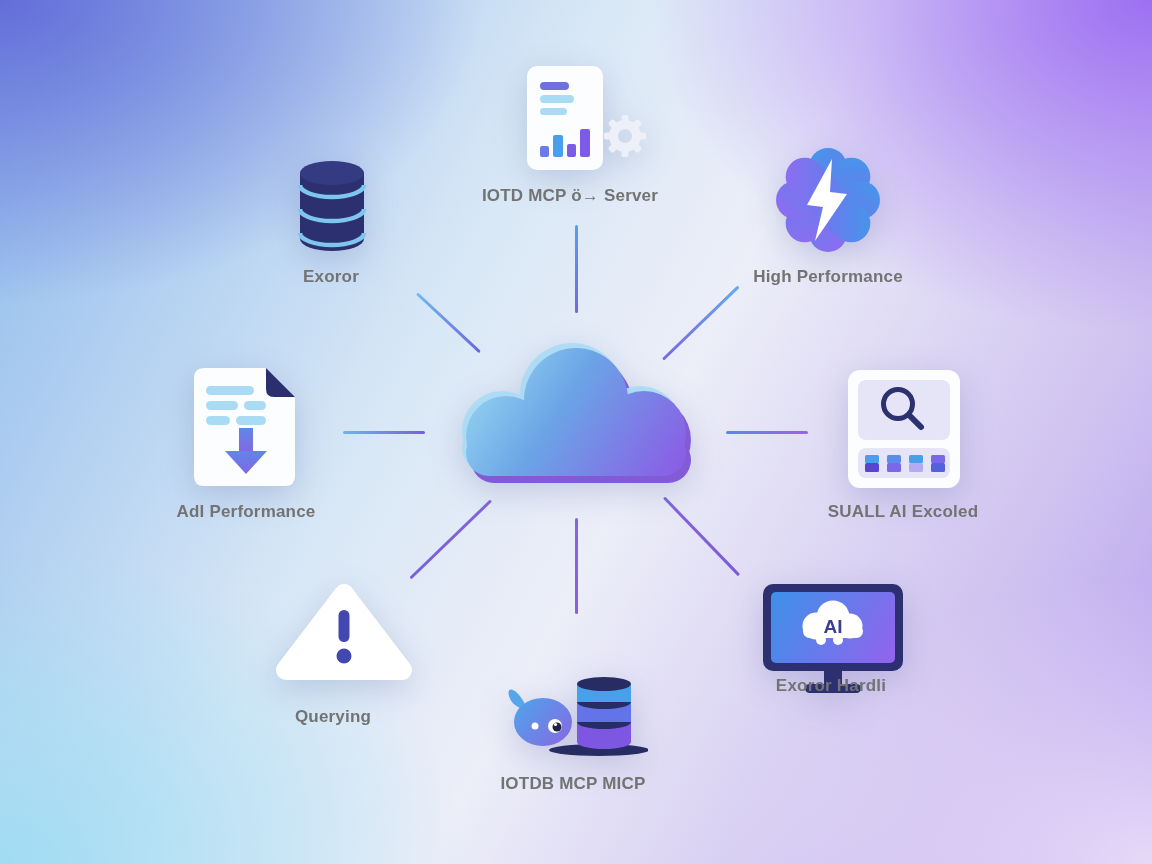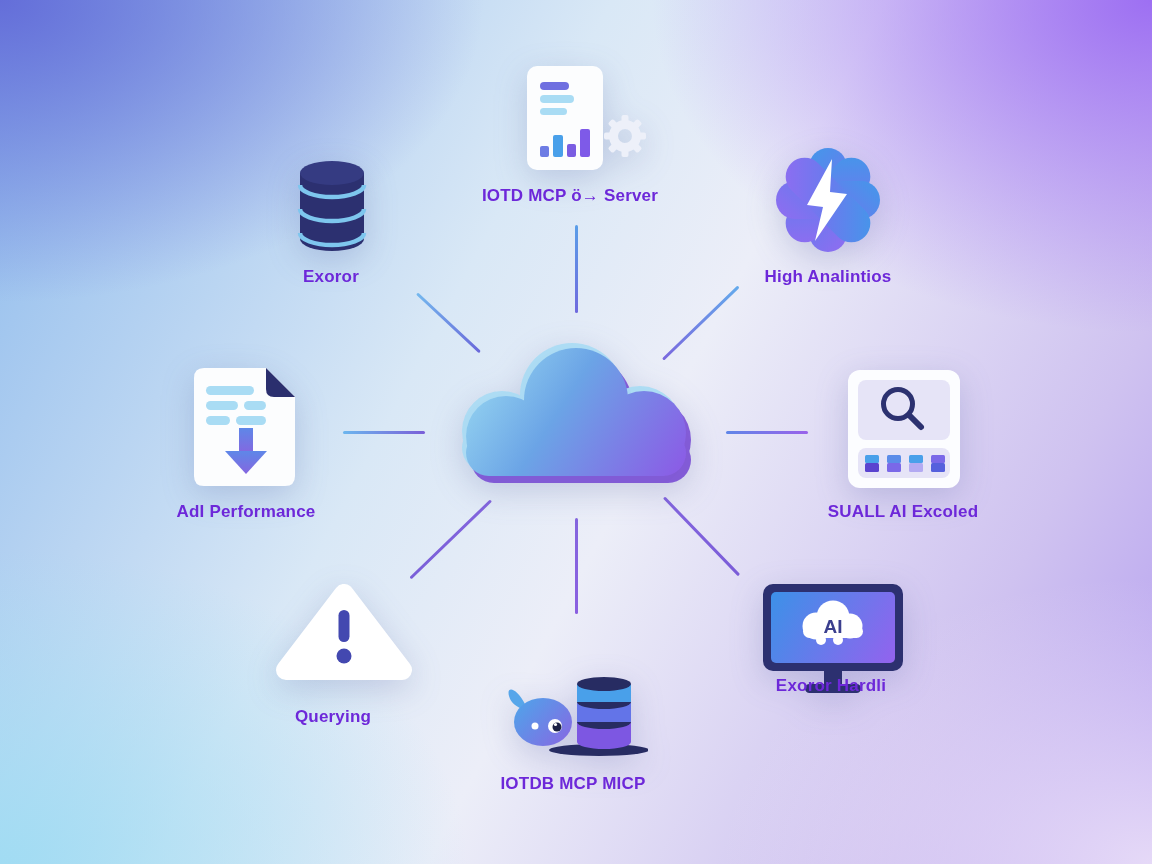--- a/index.html
+++ b/index.html
@@ -9,21 +9,21 @@
     background:
       radial-gradient(60% 50% at 0% 0%,   rgba(98,106,216,.95), rgba(98,106,216,0) 70%),
       radial-gradient(62% 55% at 100% 0%, rgba(154,106,242,.95), rgba(154,106,242,0) 70%),
       radial-gradient(58% 52% at 0% 100%, rgba(158,220,243,.92), rgba(158,220,243,0) 70%),
       radial-gradient(52% 46% at 100% 100%, rgba(235,224,248,.9), rgba(235,224,248,0) 72%),
       linear-gradient(118deg,#8cb9ec 0%,#d9e8f6 38%,#eceef8 55%,#cfc2f0 82%,#b39df0 100%);
   }
   .node-icon{position:absolute;filter:drop-shadow(0 9px 16px rgba(70,82,150,.22));}
   .node-label{
     position:absolute;transform:translateX(-50%);
-    font-size:17px;font-weight:600;letter-spacing:.2px;color:#6d28d9;white-space:nowrap;
+    font-size:17px;font-weight:600;letter-spacing:.2px;color:#737373;white-space:nowrap;
   }
   .line{position:absolute;height:3px;border-radius:2px;transform-origin:0 50%;}
   .vline{position:absolute;width:3px;border-radius:2px;}
   #line-top       {left:575px;top:225px;height:88px;background:linear-gradient(180deg,#5a9ee8,#6f6ade);}
   #line-top-left  {left:417px;top:292px;width:86px;transform:rotate(43deg);background:linear-gradient(90deg,#74b8ee,#6a68da);}
   #line-top-right {left:663px;top:358px;width:105px;transform:rotate(-44deg);background:linear-gradient(90deg,#7a68de,#64aaec);}
   #line-left      {left:343px;top:431px;width:82px;background:linear-gradient(90deg,#6cb6ee,#7a5fd8);}
   #line-right     {left:726px;top:431px;width:82px;background:linear-gradient(90deg,#5f86e8,#9a62ea);}
   #line-bottom-left{left:491px;top:499px;width:112px;transform:rotate(136deg);background:linear-gradient(90deg,#8465de,#7a5fd8);}
   #line-bottom    {left:575px;top:518px;height:96px;background:linear-gradient(180deg,#8465de,#8a5fe0);}
@@ -113,21 +113,21 @@
       </linearGradient>
     </defs>
     <g fill="url(#g2)">
       <rect x="36" y="3" width="38" height="104" rx="19"></rect>
       <rect x="36" y="3" width="38" height="104" rx="19" transform="rotate(45 55 55)"></rect>
       <rect x="36" y="3" width="38" height="104" rx="19" transform="rotate(90 55 55)"></rect>
       <rect x="36" y="3" width="38" height="104" rx="19" transform="rotate(135 55 55)"></rect>
     </g>
     <polygon points="59,14 34,60 50,62 42,96 74,49 57,47" fill="#ffffff"></polygon>
   </svg>
-  <div class="node-label" style="left:828px;top:267px">High Analintios</div>
+  <div class="node-label" style="left:828px;top:267px">High Performance</div>
 </div>
 
 
 <div class="node">
   <svg class="node-icon" style="left:297px;top:158px" width="70" height="96" viewBox="0 0 70 96">
     <rect x="3" y="15" width="64" height="66" fill="#2c3070"></rect>
     <ellipse cx="35" cy="81" rx="32" ry="12" fill="#2c3070"></ellipse>
     <path d="M3,27 A32,12 0 0 0 67,27" stroke="#7ec6ee" stroke-width="4.5" fill="none"></path>
     <path d="M3,51 A32,12 0 0 0 67,51" stroke="#7ec6ee" stroke-width="4.5" fill="none"></path>
     <path d="M3,75 A32,12 0 0 0 67,75" stroke="#7ec6ee" stroke-width="4.5" fill="none"></path>

